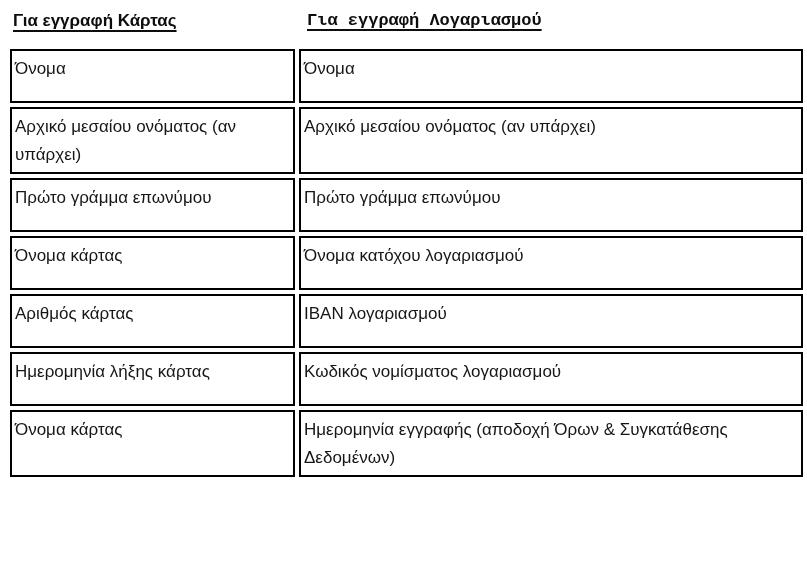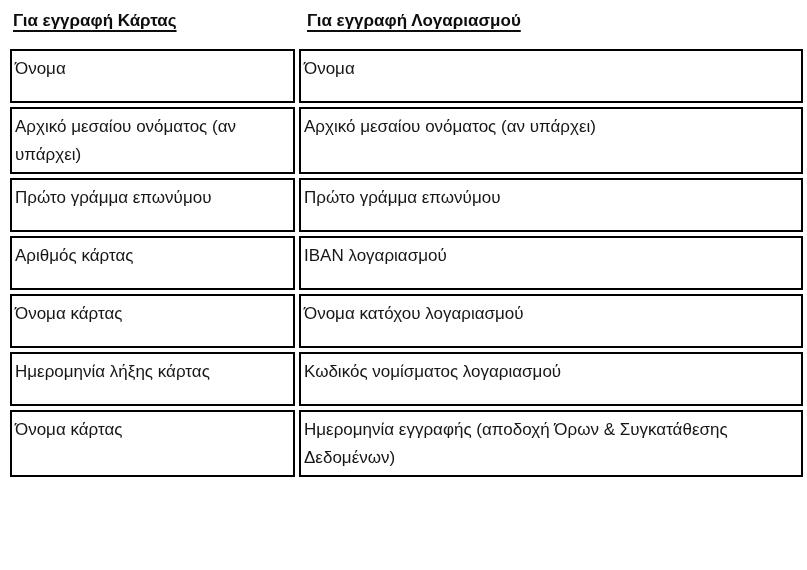--- a/index.html
+++ b/index.html
@@ -28,21 +28,21 @@
     font-size: 17px;
     font-weight: bold;
     color: #0d0d0d;
     line-height: 24px;
     text-decoration: underline;
     text-decoration-thickness: 2px;
     text-underline-offset: 4px;
     white-space: nowrap;
   }
   .col-header.card { left: 13px; }
-  .col-header.account { left: 307px; }
+  .col-header.account { left: 307px; font-family: Liberation Mono, monospace; }
 
   table.fields {
     position: absolute;
     left: 6px;
     top: 45px;
     border-collapse: separate;
     border-spacing: 4px;
     table-layout: fixed;
     width: 801px;
   }
@@ -87,27 +87,27 @@
     </tr>
 
     <tr>
       <td>Πρώτο γράμμα επωνύμου</td>
       <td>Πρώτο γράμμα επωνύμου</td>
     </tr>
 
 
 
     <tr>
-      <td>Αριθμός κάρτας</td>
-      <td>IBAN λογαριασμού</td>
+      <td>Όνομα κάρτας</td>
+      <td>Όνομα κατόχου λογαριασμού</td>
     </tr>
 
     <tr>
-      <td>Όνομα κάρτας</td>
-      <td>Όνομα κατόχου λογαριασμού</td>
+      <td>Αριθμός κάρτας</td>
+      <td>IBAN λογαριασμού</td>
     </tr>
 
     <tr>
       <td>Ημερομηνία λήξης κάρτας</td>
       <td>Κωδικός νομίσματος λογαριασμού</td>
     </tr>
 
     <tr>
       <td>Όνομα κάρτας</td>
       <td>Ημερομηνία εγγραφής (αποδοχή Όρων &amp; Συγκατάθεσης Δεδομένων)</td>

